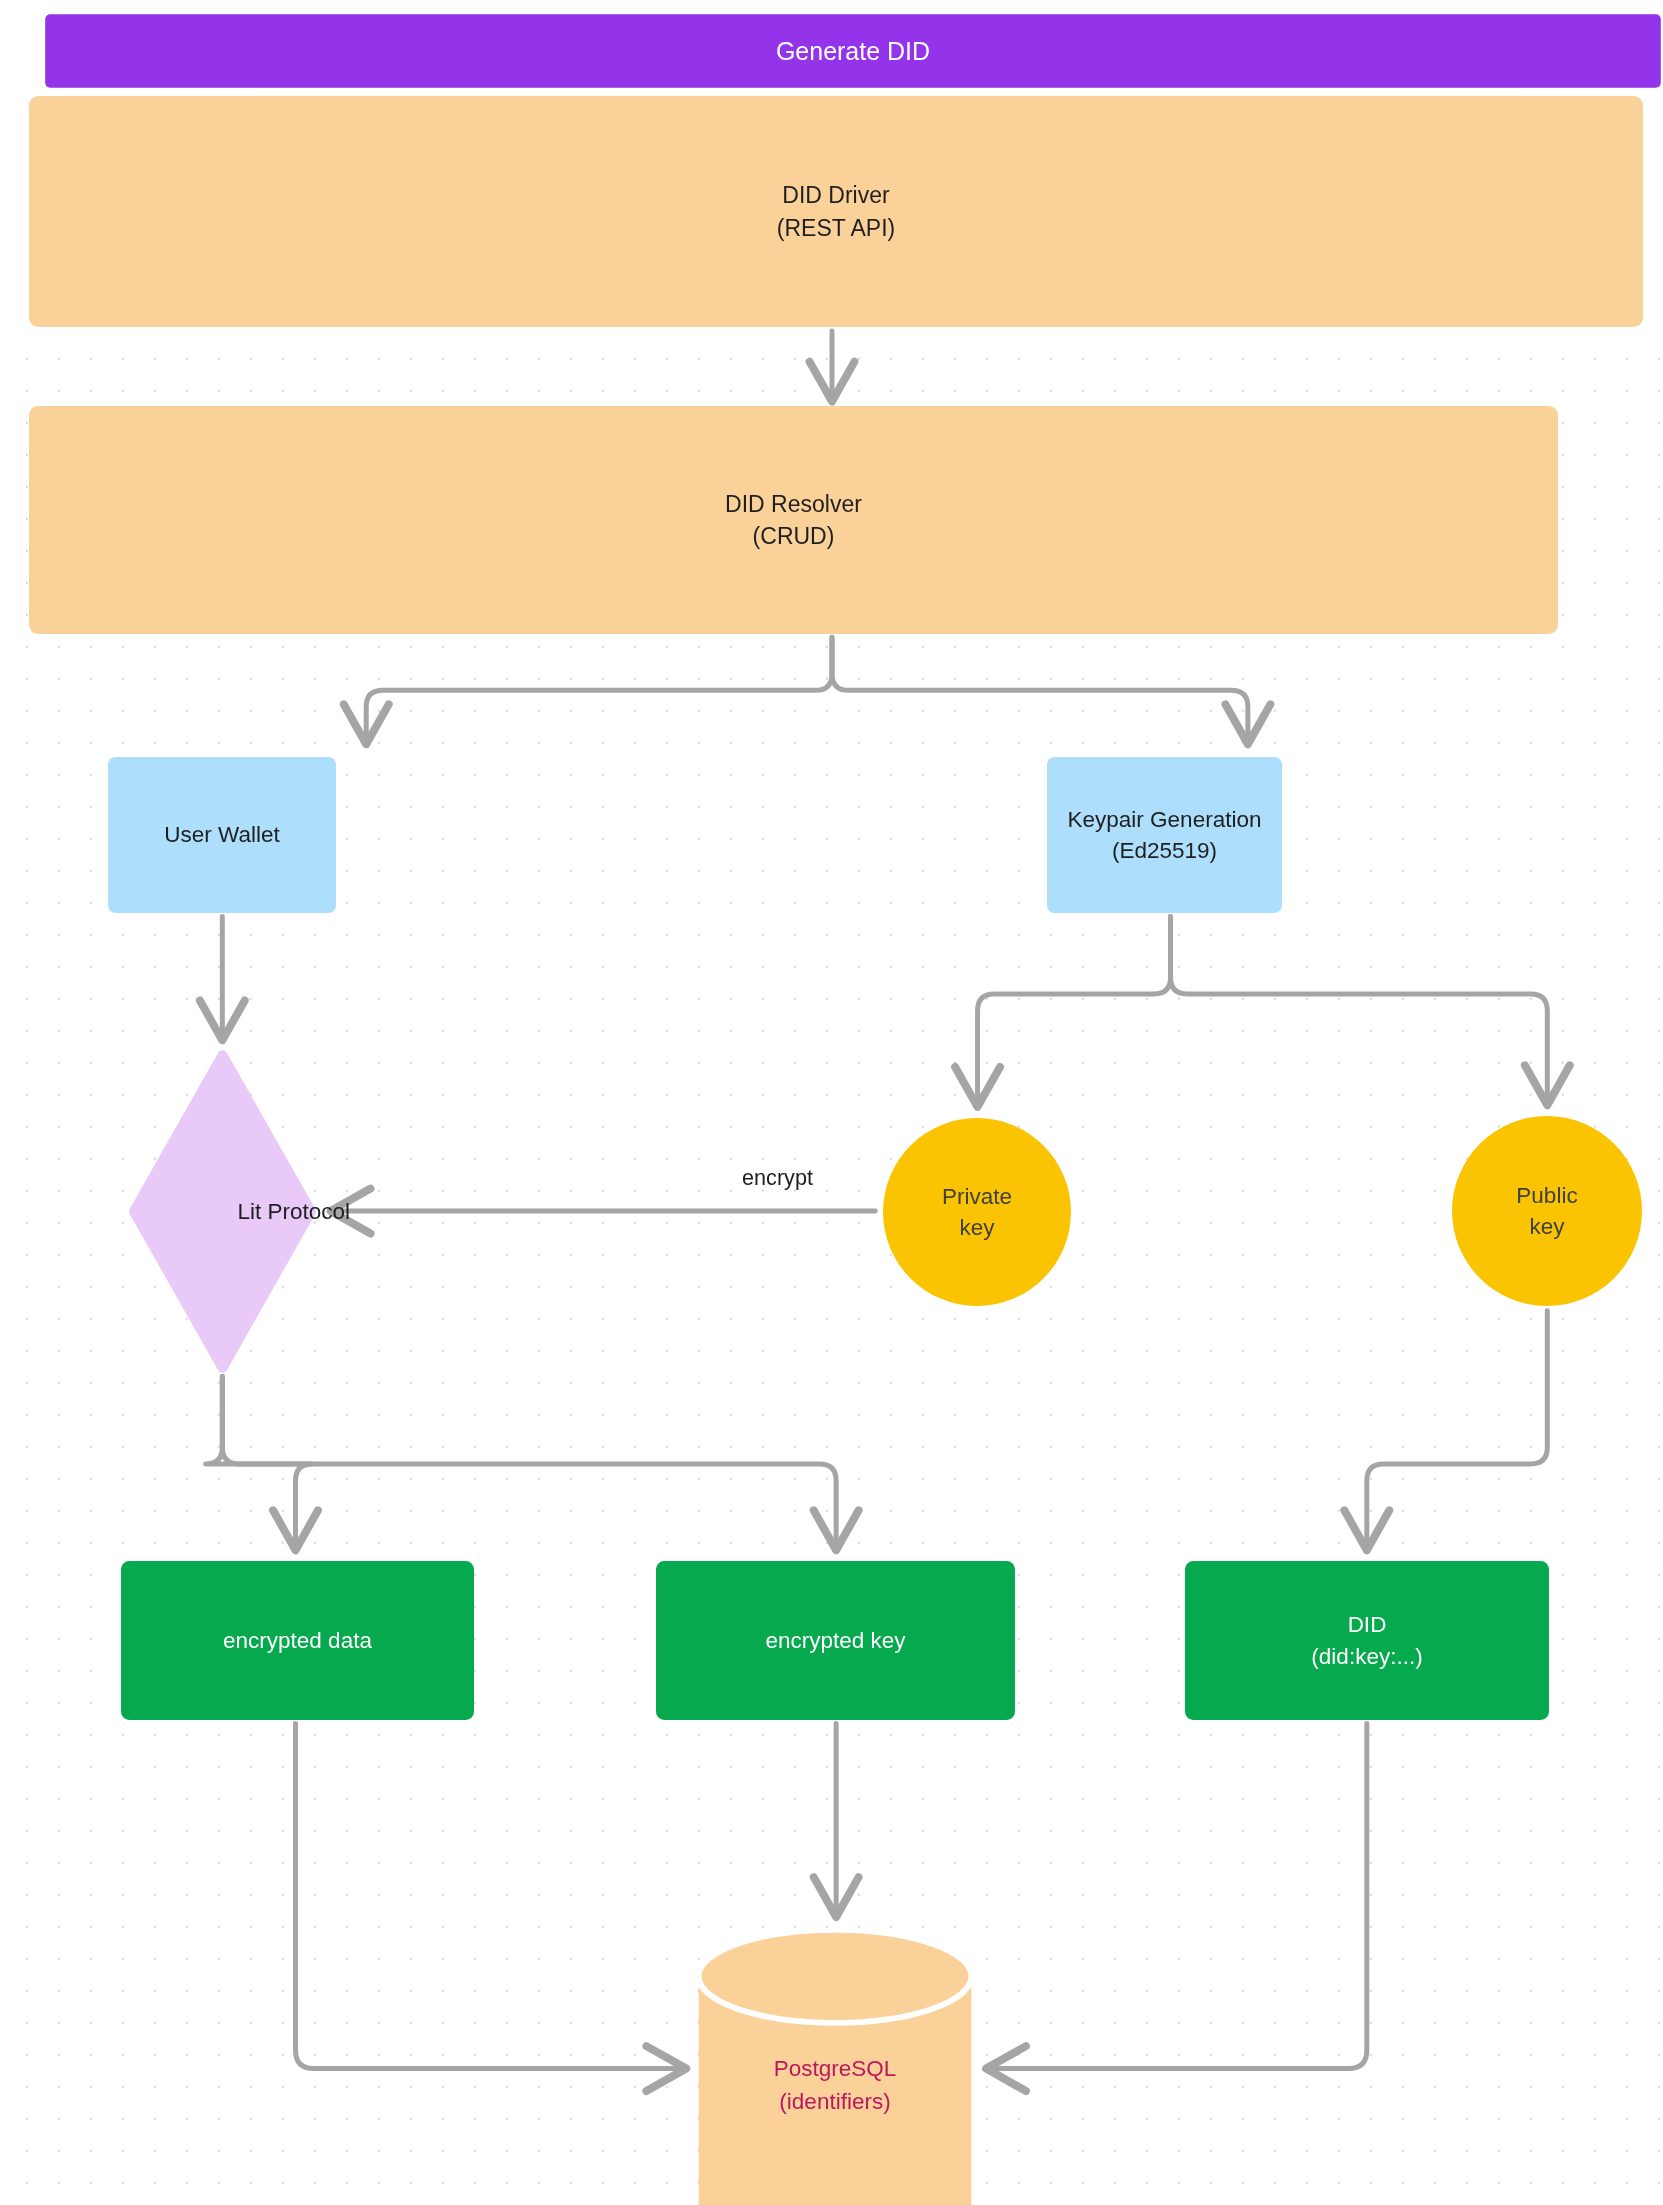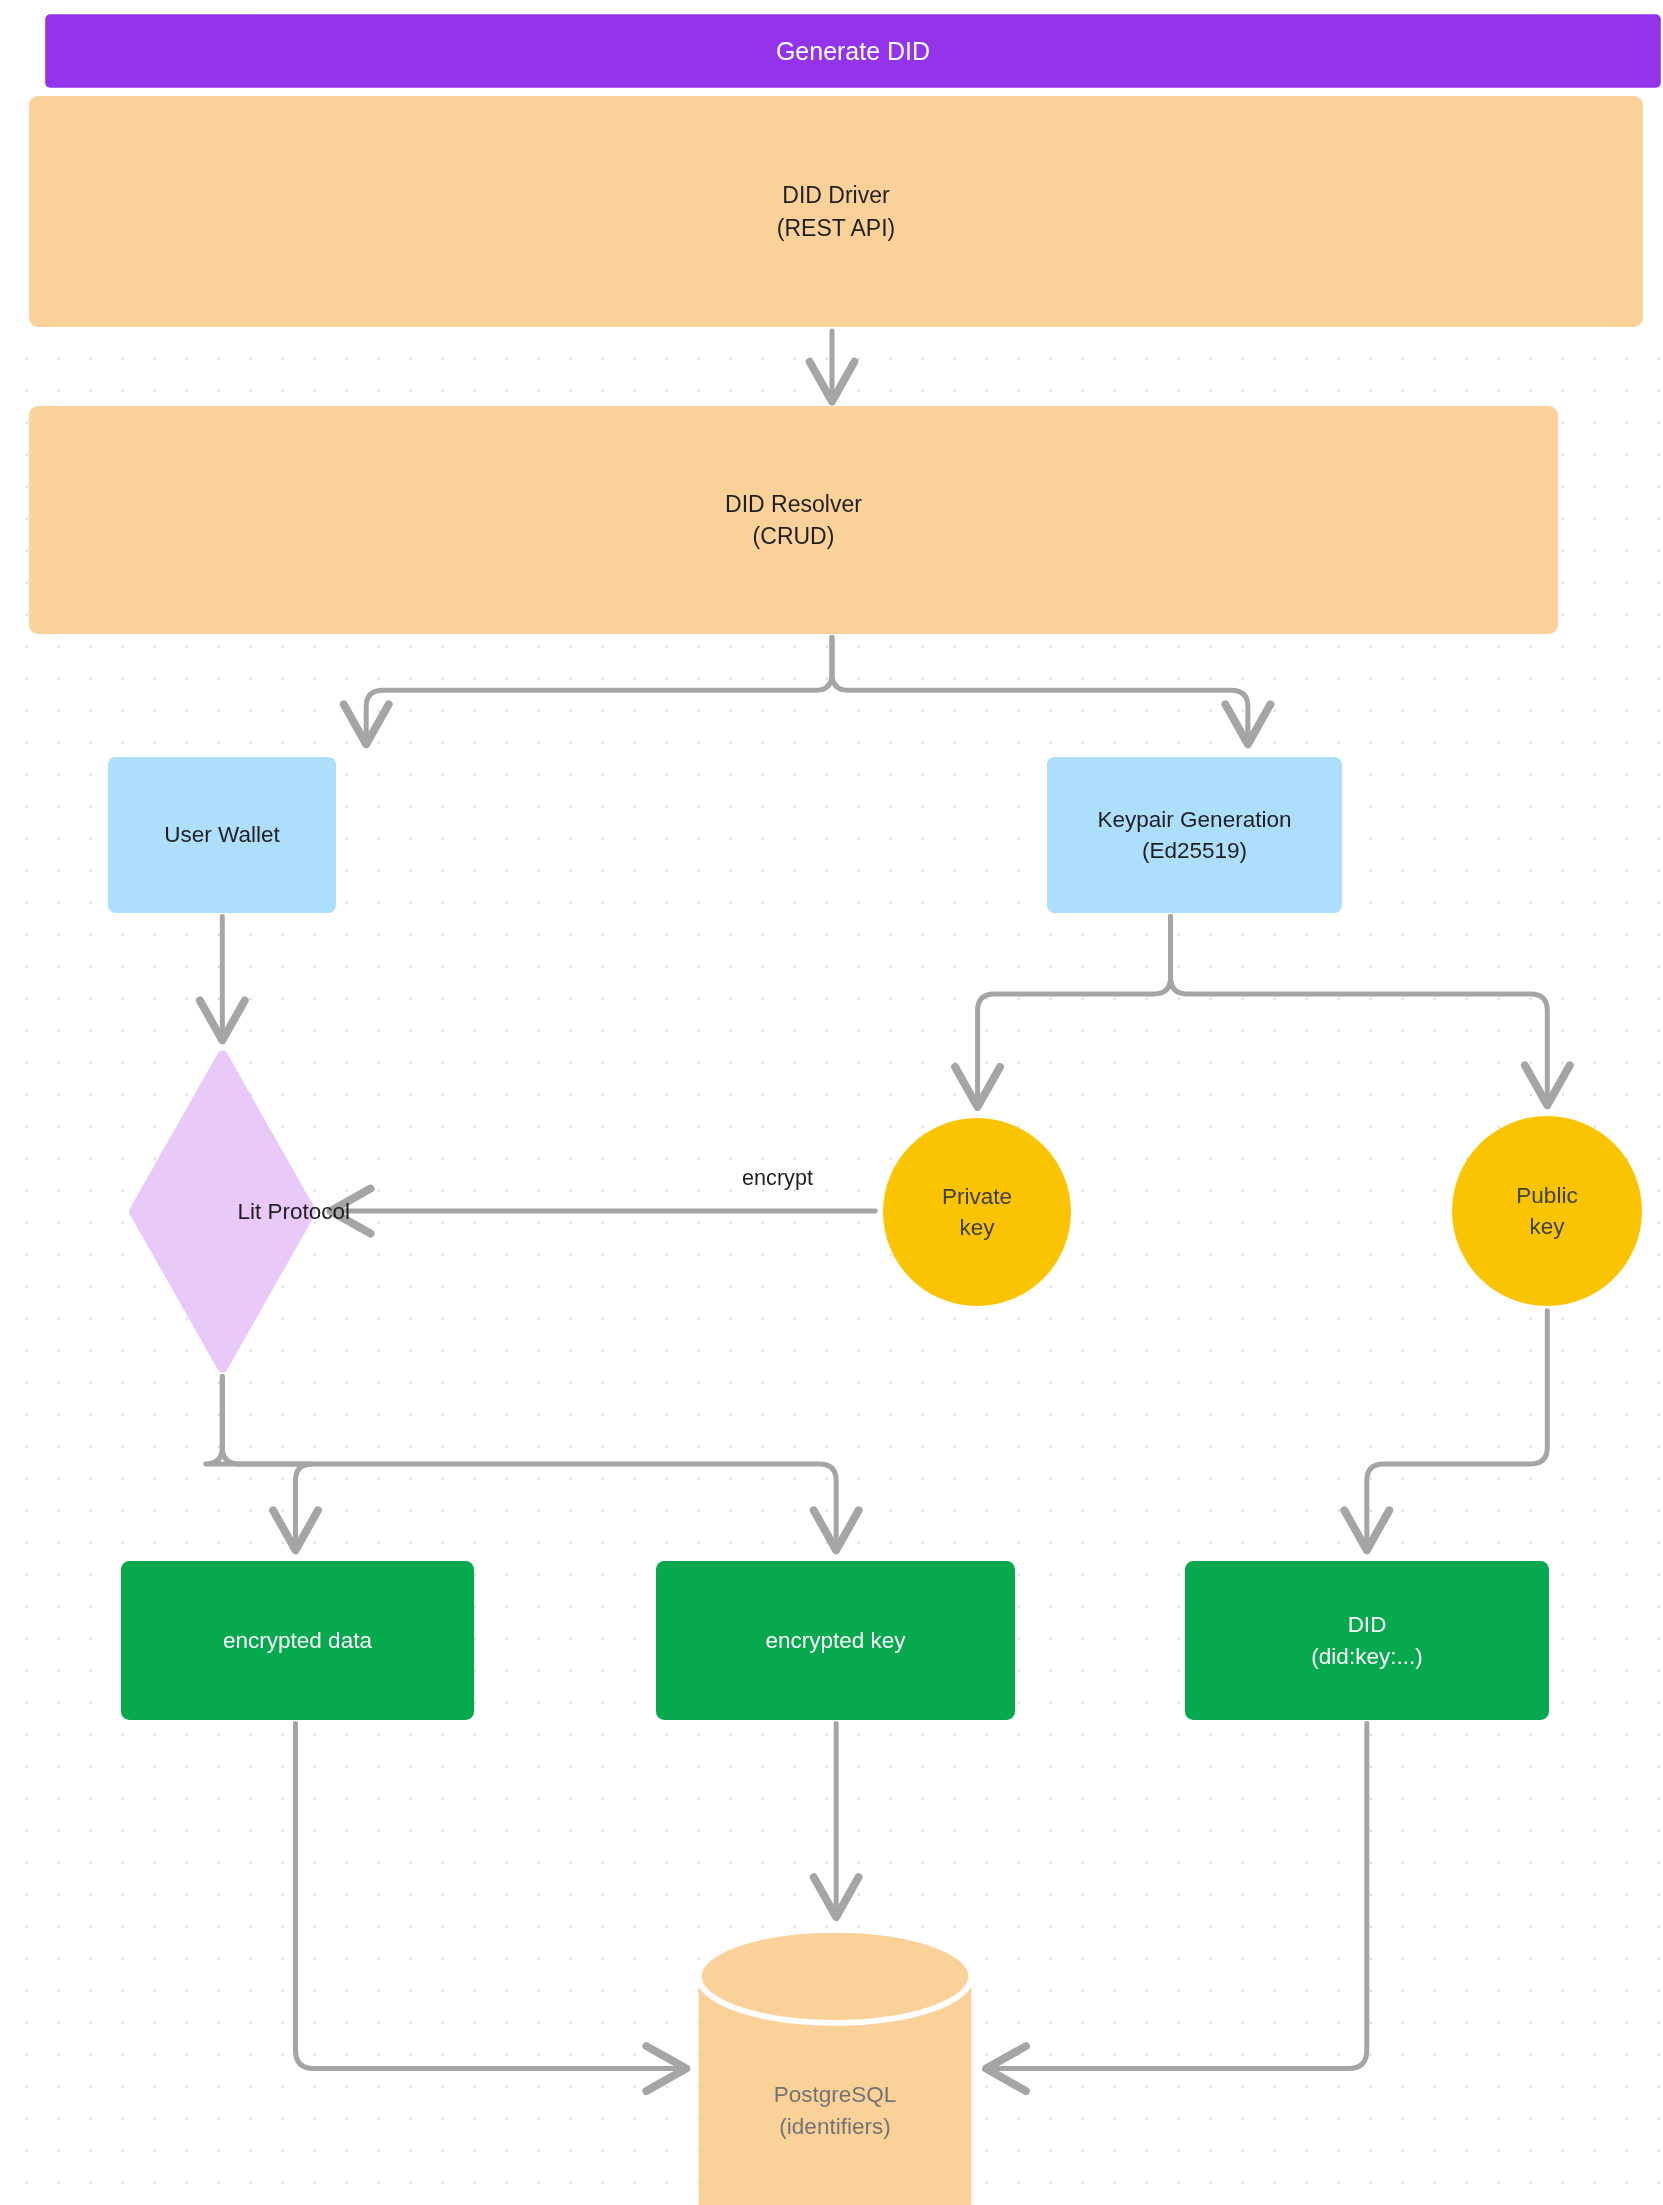--- a/index.html
+++ b/index.html
@@ -65,21 +65,21 @@
   #node-did-resolver { left: 29px; top: 406px; width: 1529px; height: 228px; }
 
   
   .proc {
     background: #addefc;
     border-radius: 7.5px;
     color: #1f1f1f;
     font-size: 22.5px;
   }
   #node-user-wallet { left: 108px; top: 757px; width: 228px; height: 156px; }
-  #node-keypair     { left: 1047px; top: 757px; width: 295px; height: 156px; }
+  #node-keypair     { left: 1047px; top: 757px; width: 235px; height: 156px; }
 
   
   #node-lit-wrap {
     left: 129px; top: 1050px; width: 187px; height: 323px;
     display: block;
   }
   #node-lit-wrap .dia {
     position: absolute; left: 0; top: 0; width: 100%; height: 100%;
   }
   #node-lit-label {
@@ -112,22 +112,22 @@
 
   
   #node-db-wrap {
     left: 697px; top: 1928px; width: 276px; height: 277px;
     display: block;
   }
   #node-db-label {
     position: absolute;
     left: 0; top: 100px; width: 276px; height: 116px;
     display: flex; flex-direction: column;
-    align-items: center; justify-content: flex-end;
-    font-size: 22.5px; color: #737373;
+    align-items: center; justify-content: center;
+    font-size: 22.5px; color: #be185d;
     line-height: 1.45;
   }
 
   
   #edge-label-encrypt {
     position: absolute;
     left: 690px; top: 1165px;
     width: 175px;
     text-align: center;
     font-size: 21.6px;

